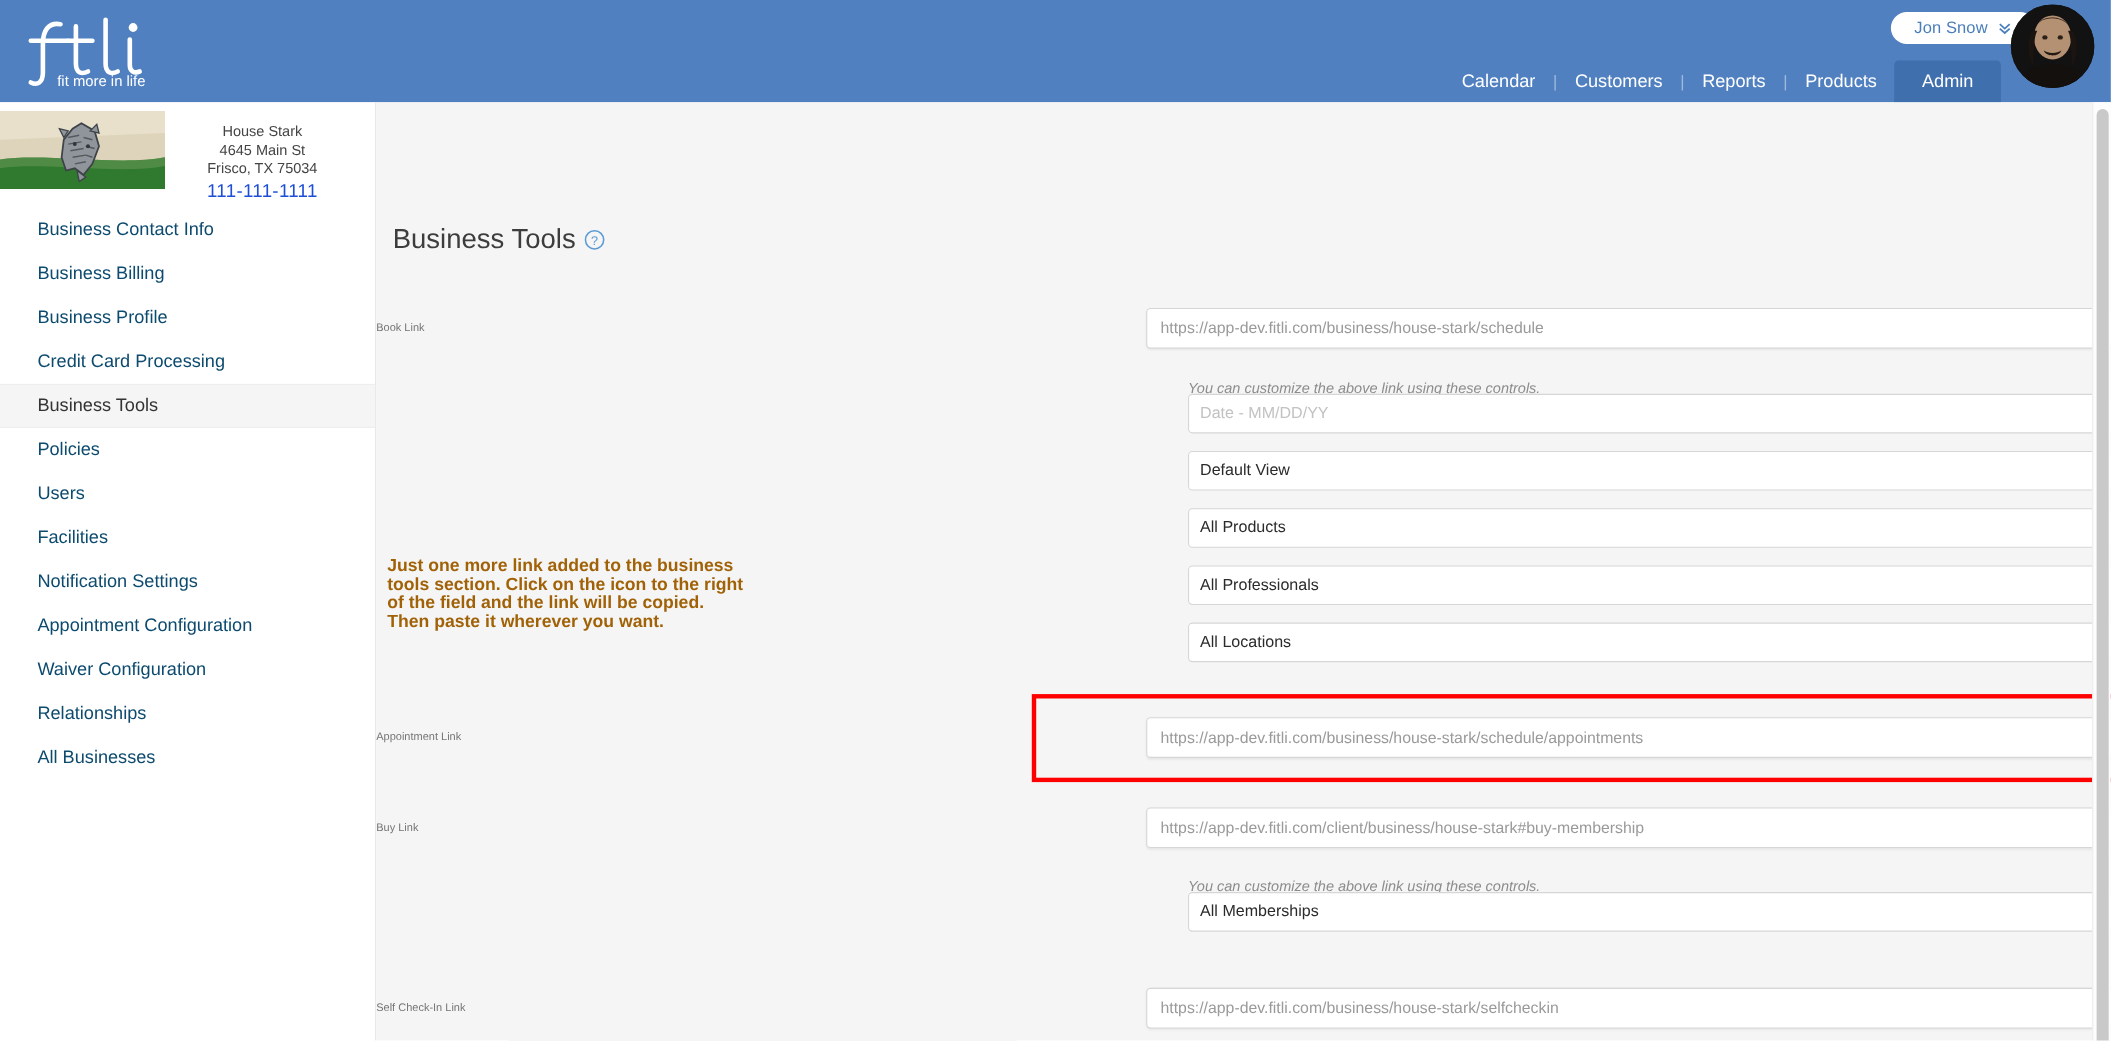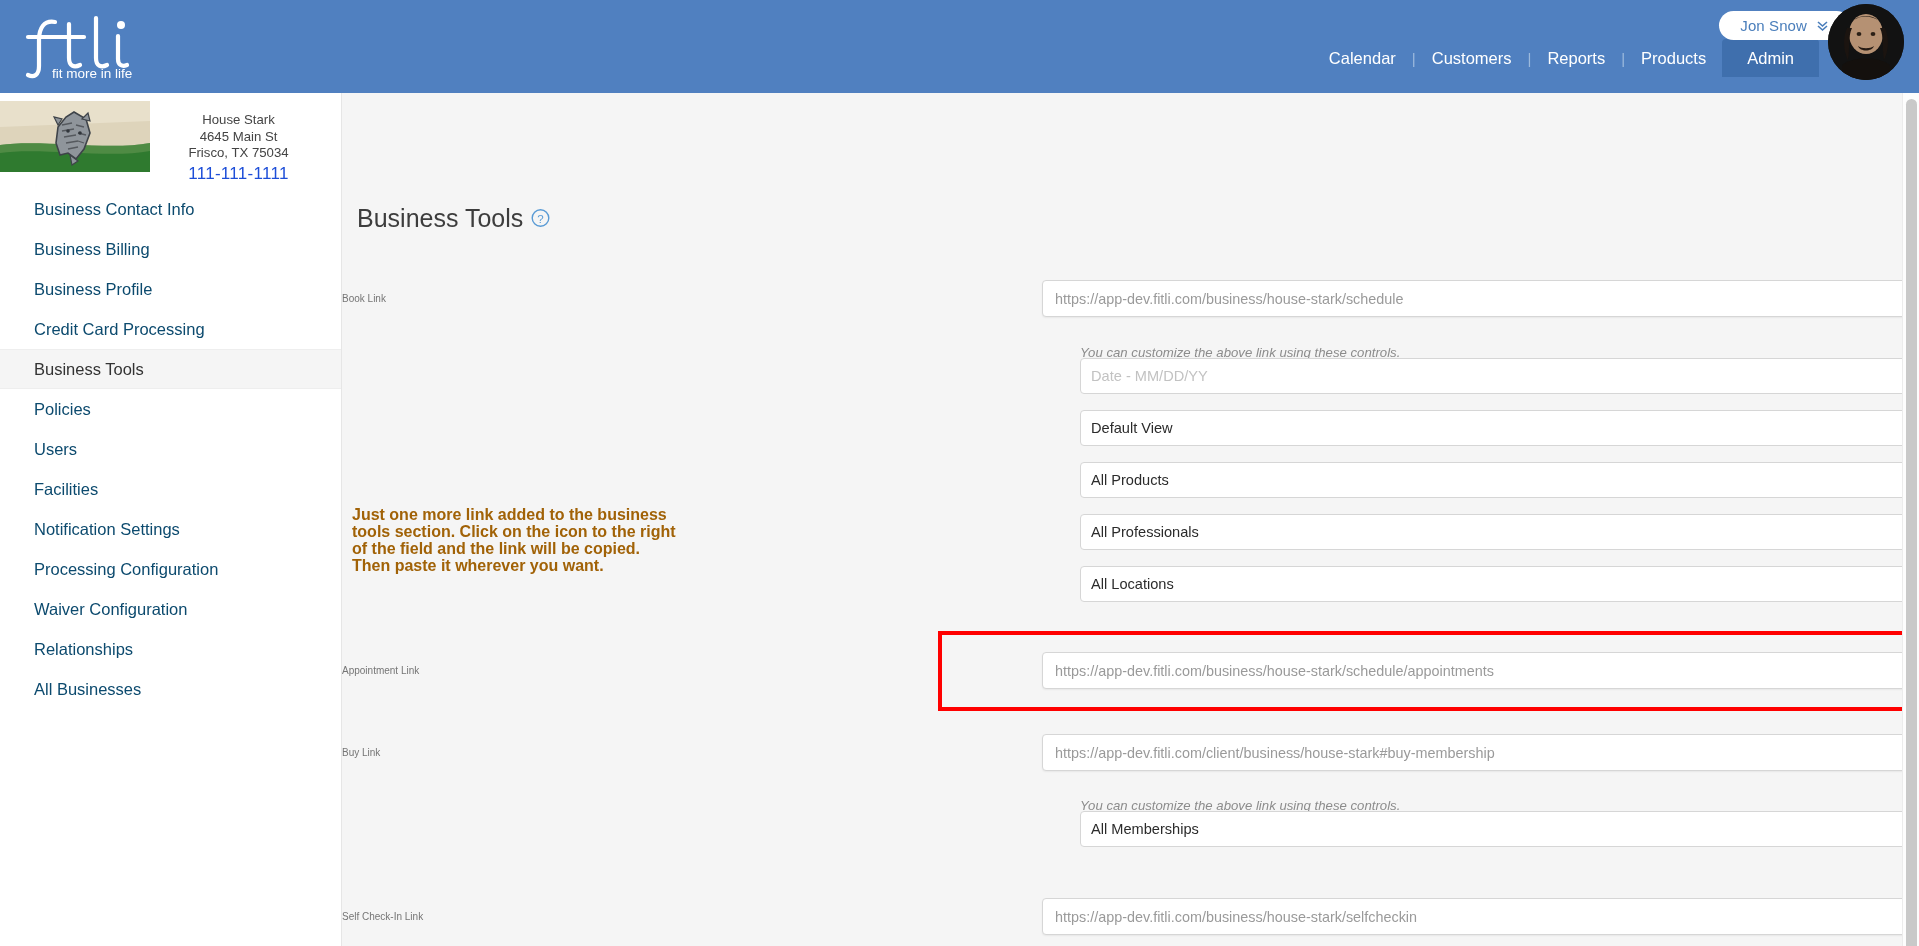--- a/index.html
+++ b/index.html
@@ -56,21 +56,21 @@
     width: 76px; height: 76px;
     border-radius: 50%;
     overflow: hidden;
     z-index: 4;
     background: #1a1a1a;
   }
 
   .mainnav {
     position: absolute;
     right: 100px;
-    bottom: 16px;
+    bottom: 0;
     height: 38px;
     display: flex;
     align-items: stretch;
   }
   .nav-link {
     color: #ffffff;
     font-size: 16.5px;
     padding: 0 16px;
     display: flex;
     align-items: center;
@@ -371,21 +371,21 @@
     <nav class="side-menu">
       <a class="side-item">Business Contact Info</a>
       <a class="side-item">Business Billing</a>
       <a class="side-item">Business Profile</a>
       <a class="side-item">Credit Card Processing</a>
       <a class="side-item active">Business Tools</a>
       <a class="side-item">Policies</a>
       <a class="side-item">Users</a>
       <a class="side-item">Facilities</a>
       <a class="side-item">Notification Settings</a>
-      <a class="side-item">Processing Configuration</a>
+      <a class="side-item">Appointment Configuration</a>
       <a class="side-item">Waiver Configuration</a>
       <a class="side-item">Relationships</a>
       <a class="side-item">All Businesses</a>
     </nav>
   </aside>
 
   <main class="content">
 
     <div class="page-title">
       <span>Business Tools</span>

